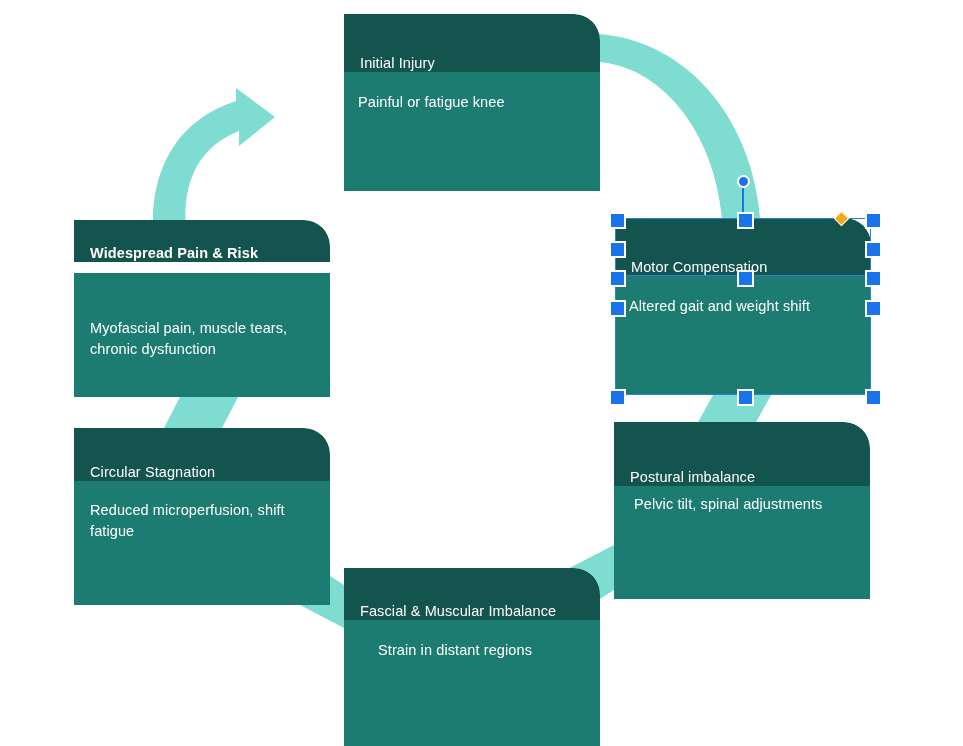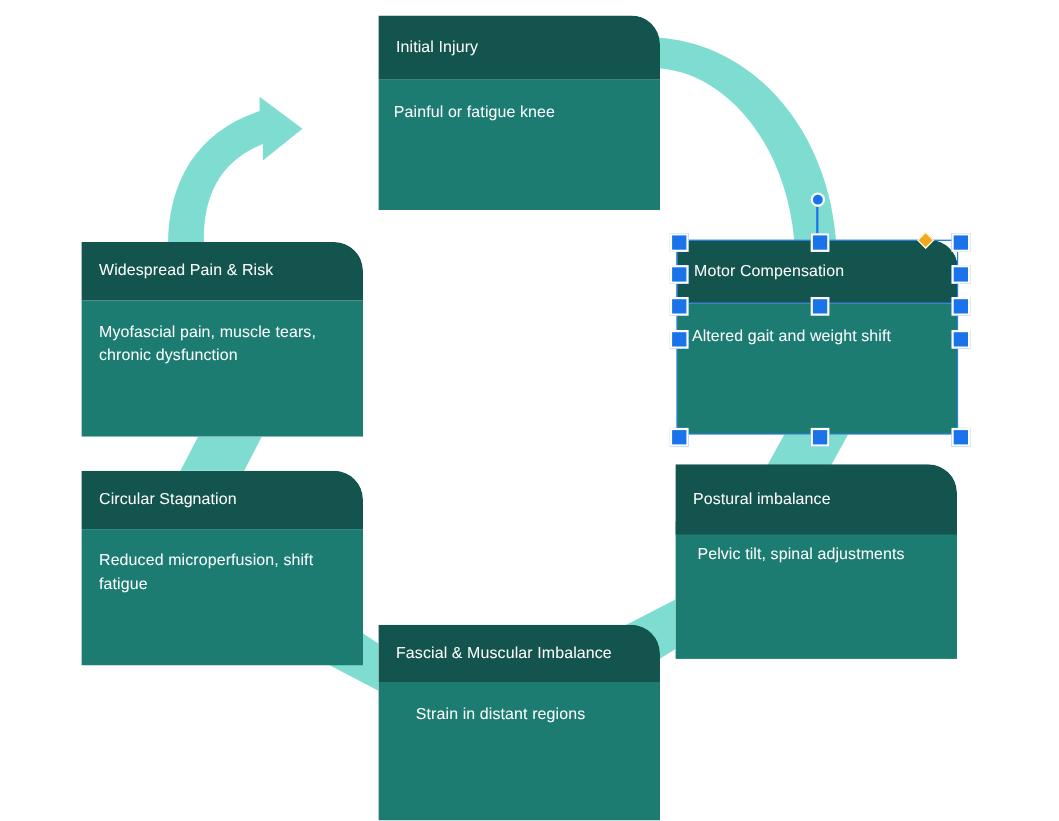--- a/index.html
+++ b/index.html
@@ -27,21 +27,21 @@
     overflow: hidden;
     border-top-right-radius: 26px;
   }
   .card-header {
     position: absolute;
     left: 0; top: 0;
     width: 100%;
     background: #14544f;
     border-top-right-radius: 26px;
     display: flex;
-    align-items: center;
+    align-items: flex-end;
   }
   .card-body {
     position: absolute;
     left: 0;
     width: 100%;
     background: #1d7c72;
   }
   .card-title {
     color: #ffffff;
     font-size: 14.5px;
@@ -184,23 +184,23 @@
     <div class="card-body" style="top:53px; height:124px;">
       <div class="card-text" style="padding-left:16px; padding-top:19px;">Reduced microperfusion, shift fatigue</div>
     </div>
     <div class="card-header" style="height:53px;">
       <div class="card-title">Circular Stagnation</div>
     </div>
   </div>
 
   <div class="card" style="left:74px; top:220px; width:256px; height:177px;">
     <div class="card-body" style="top:53px; height:124px;">
-      <div class="card-text" style="padding-left:16px; padding-top:19px;">Myofascial pain, muscle tears, chronic dysfunction</div>
-    </div>
-    <div class="card-header" style="height:53px;">
+      <div class="card-text" style="padding-left:16px; padding-top:19px;margin-top:26px;">Myofascial pain, muscle tears, chronic dysfunction</div>
+    </div>
+    <div class="card-header" style="height:42px;font-weight:bold;">
       <div class="card-title">Widespread Pain &amp; Risk</div>
     </div>
   </div>
 
   <div id="selection" style="left:0; top:0; width:963px; height:746px;">
 
     <div class="sel-rect" style="left:615px; top:218px; width:256px; height:177px;"></div>
     <div class="sel-rect" style="left:615px; top:218px; width:256px; height:58px;"></div>
 
     <div class="rot-stem" style="left:742px; top:188px; height:30px;"></div>

